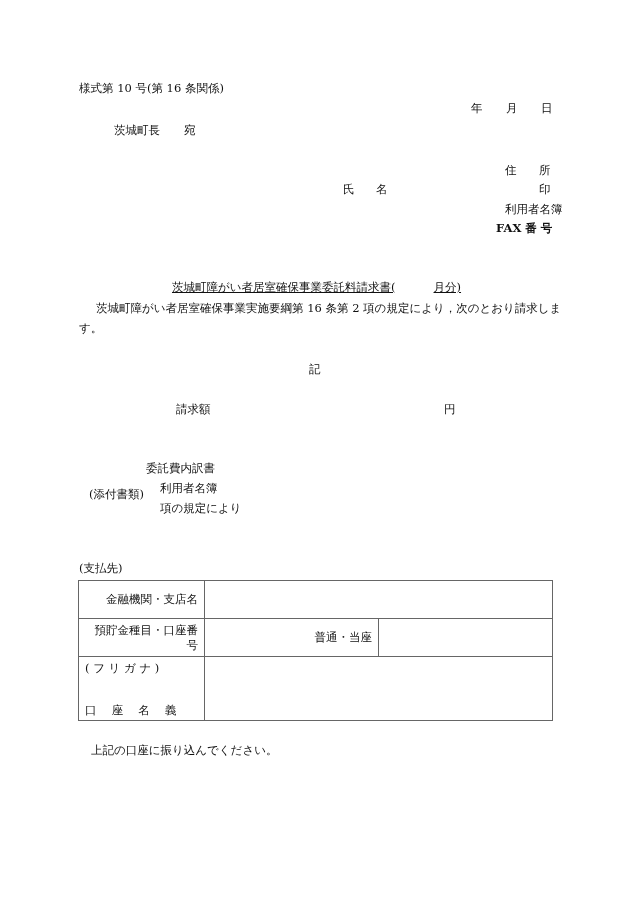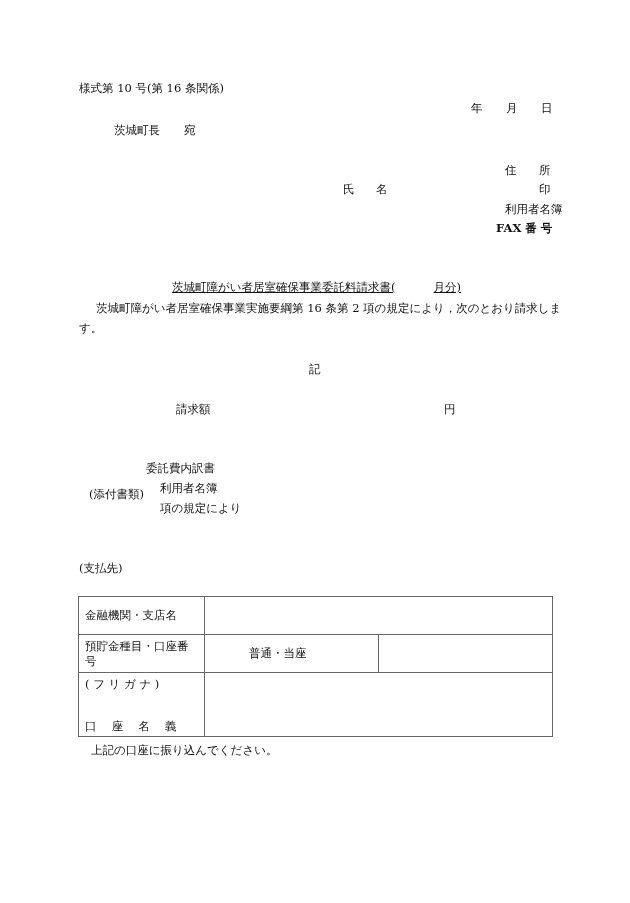--- a/index.html
+++ b/index.html
@@ -3,22 +3,23 @@
 <meta charset="utf-8">
 <style>
   html, body { margin:0; padding:0; }
   body {
     width:630px; height:903px; background:#ffffff; position:relative; overflow:hidden;
     font-family: "DejaVu Serif", "Liberation Serif", serif;
     color:#111; font-size:11.5px;
   }
   .abs { position:absolute; white-space:nowrap; line-height:14px; }
   table.pay {
-    position:absolute; left:78px; top:596px; width:475px; border-collapse:collapse;
+    position:absolute; left:78px; top:580px; width:475px; border-collapse:collapse;
     table-layout:fixed;
+    text-align:right;
   }
   table.pay td {
     border:1px solid #666; padding:0 6px; font-size:11.5px; vertical-align:middle;
     height:38px; box-sizing:border-box;
   }
   table.pay td.lbl { width:126px; }
   table.pay td.sub { width:103px;padding-left:44px; }
   .furi-cell { position:relative; height:64px !important; padding:0 !important; }
   .furi { position:absolute; left:6px; top:4px; }
   .meigi { position:absolute; left:6px; bottom:2px; }

